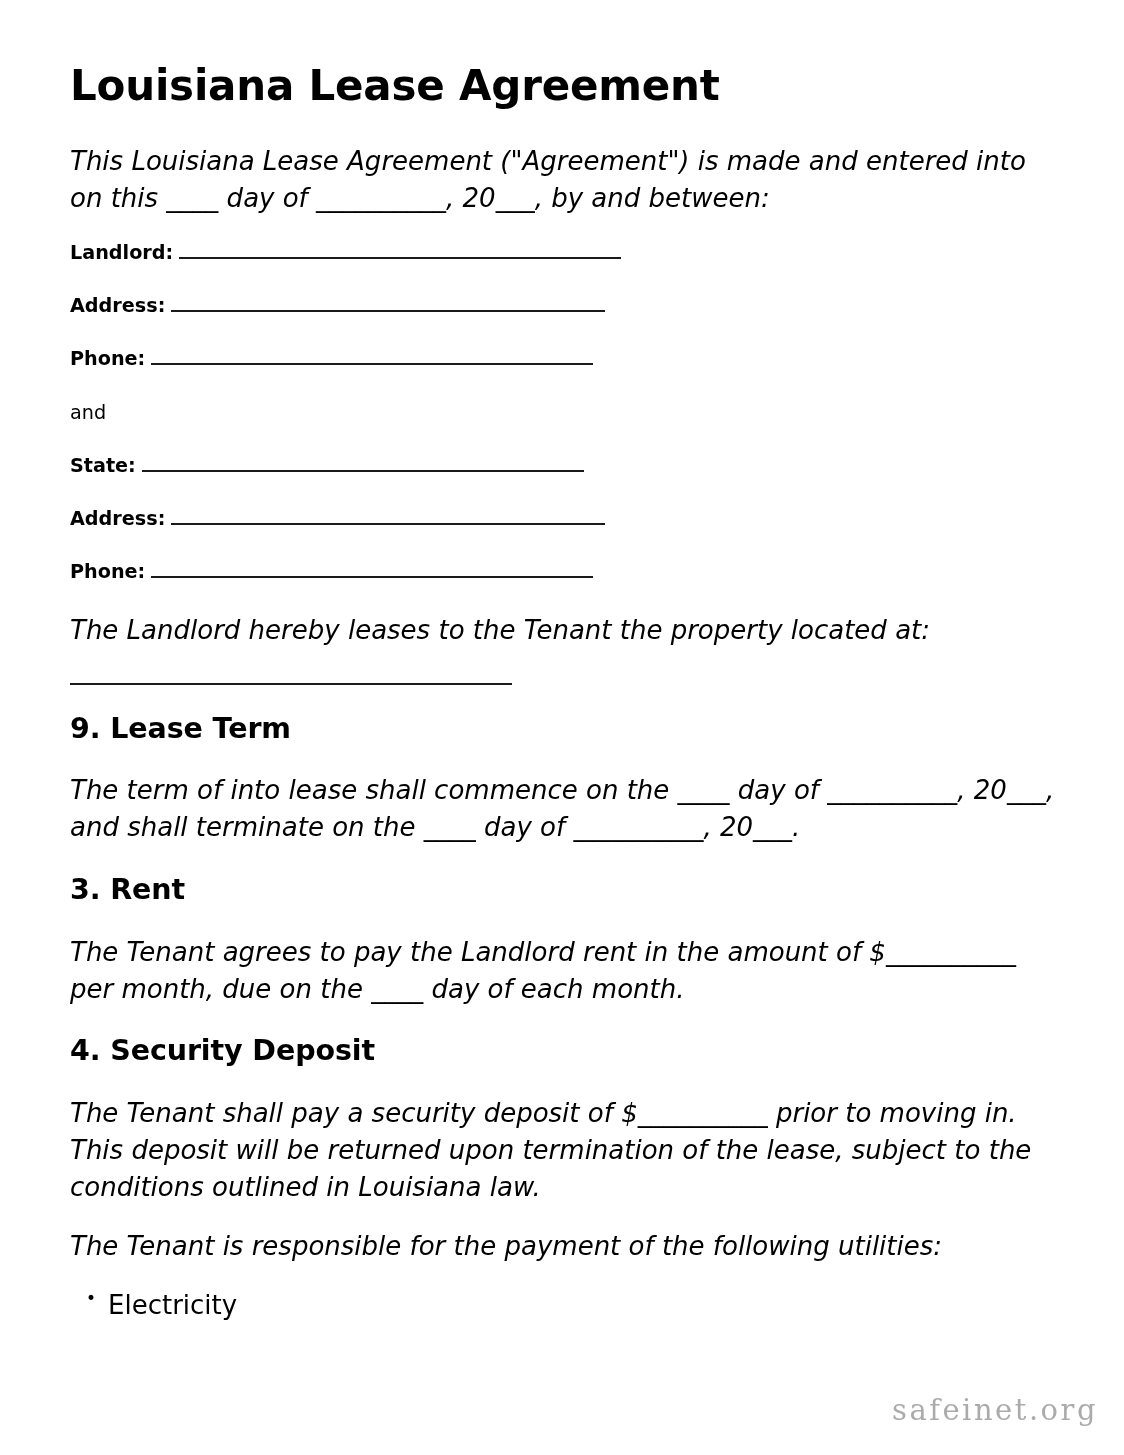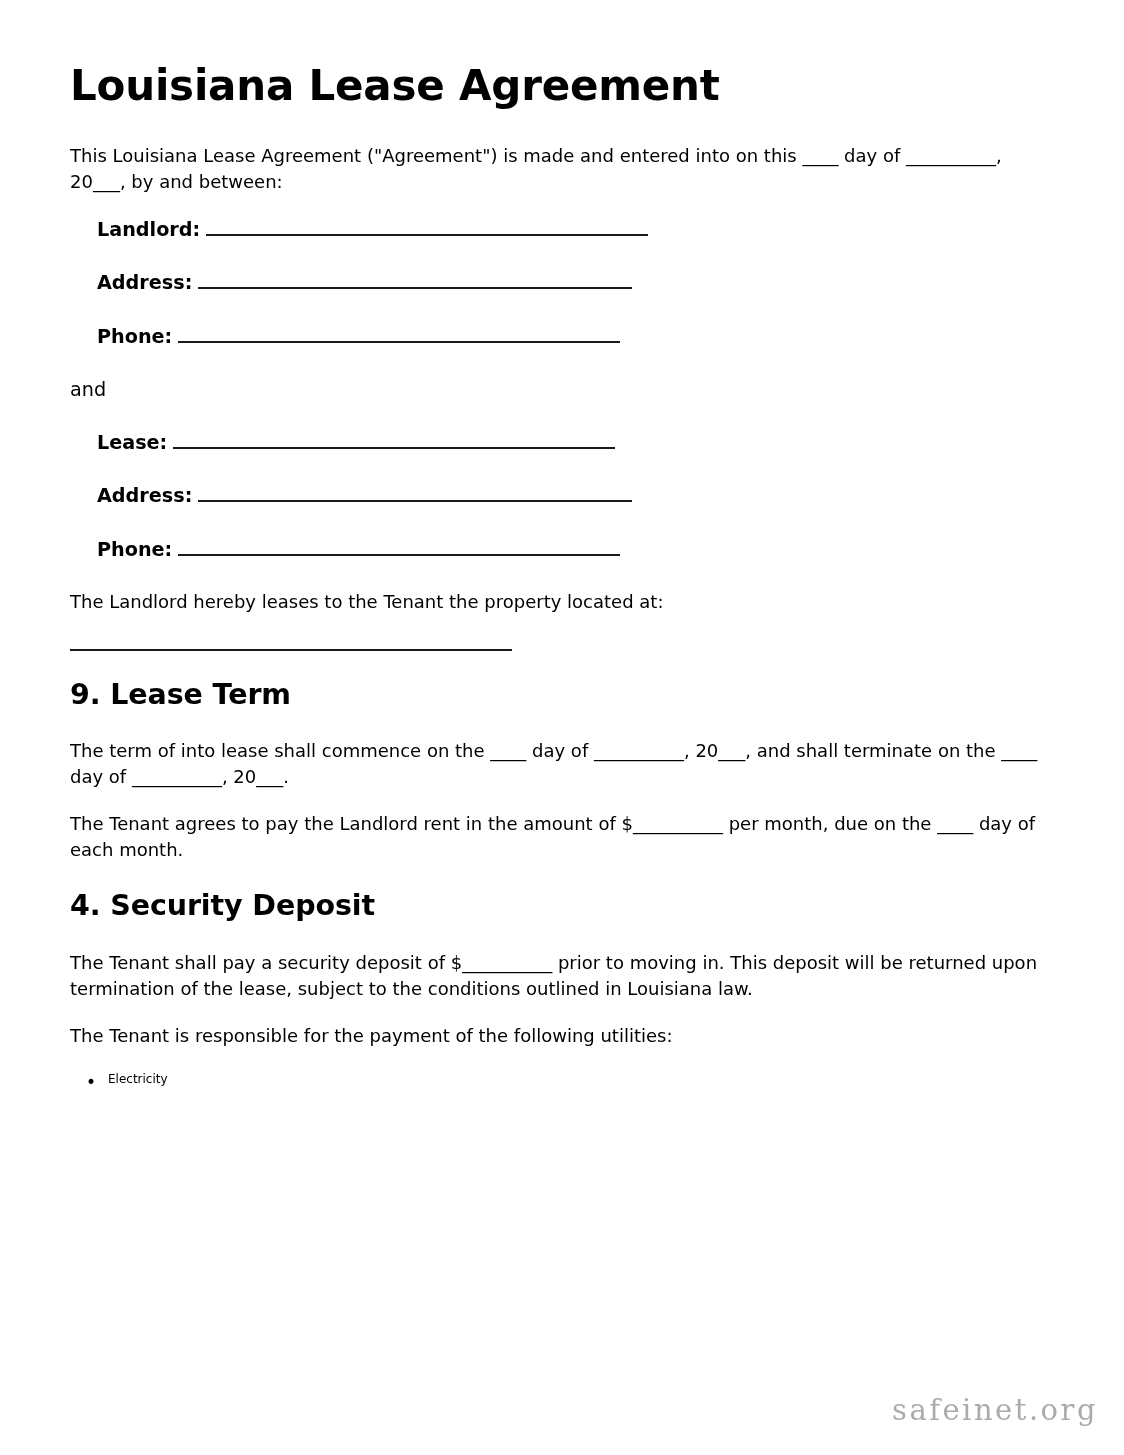--- a/index.html
+++ b/index.html
@@ -25,37 +25,37 @@
     padding: 62px 76px 0 62px;
   }
   .doc-title {
     font-size: 42px;
     font-weight: bold;
     line-height: 1.12;
     letter-spacing: -0.2px;
     margin: 0 0 34px 0;
   }
   p.body-text {
-    font-size: 18px;
+    font-size: 26px;
     line-height: 1.42;
     margin: 0 0 22px 0;
     max-width: 990px;
+    font-style: italic;
   }
   .intro {
     margin-bottom: 28px;
   }
   .field-row {
     font-size: 19.2px;
     line-height: 1.42;
     margin: 0 0 26px 0;
     white-space: nowrap;
   }
   .field-label {
     font-weight: bold;
-    margin-left: 27px;
   }
   .field-rule {
     display: inline-block;
     vertical-align: baseline;
     border-bottom: 2px solid #1a1a1a;
     height: 0.82em;
     margin-left: 6px;
   }
   .rule-w1 { width: 442px; }
   .rule-w2 { width: 434px; }
@@ -80,21 +80,21 @@
     border-bottom: 2px solid #1a1a1a;
     height: 0;
     margin: 34px 0 0 0;
   }
   ul.util-list {
     margin: 18px 0 0 0;
     padding: 0 0 0 38px;
     list-style: none;
   }
   ul.util-list li {
-    font-size: 12px;
+    font-size: 26px;
     line-height: 1.42;
     position: relative;
     margin-bottom: 6px;
   }
   ul.util-list li::before {
     content: "\2022";
     position: absolute;
     left: -22px;
     top: -1px;
     font-size: 17px;
@@ -129,41 +129,42 @@
     <span class="field-label">Address:</span><span class="field-rule rule-w2"></span>
   </div>
 
   <div class="field-row">
     <span class="field-label">Phone:</span><span class="field-rule rule-w1"></span>
   </div>
 
   <div class="and-line">and</div>
 
   <div class="field-row">
-    <span class="field-label">Lease:</span><span class="field-rule rule-w1"></span>
+    <span class="field-label">State:</span><span class="field-rule rule-w1"></span>
   </div>
 
   <div class="field-row">
     <span class="field-label">Address:</span><span class="field-rule rule-w2"></span>
   </div>
 
   <div class="field-row">
     <span class="field-label">Phone:</span><span class="field-rule rule-w1"></span>
   </div>
 
 
 
   <p class="body-text">The Landlord hereby leases to the Tenant the property located at:</p>
 
   <span class="standalone-rule"></span>
 
   <h2 class="section-heading">9. Lease Term</h2>
 
   <p class="body-text">The term of into lease shall commence on the ____ day of __________, 20___, and shall terminate on the ____ day of __________, 20___.</p>
 
+  <h2 class="section-heading">3. Rent</h2>
 
   <p class="body-text">The Tenant agrees to pay the Landlord rent in the amount of $__________ per month, due on the ____ day of each month.</p>
 
   <h2 class="section-heading">4. Security Deposit</h2>
 
   <p class="body-text">The Tenant shall pay a security deposit of $__________ prior to moving in. This deposit will be returned upon termination of the lease, subject to the conditions outlined in Louisiana law.</p>
 
 
   <p class="body-text">The Tenant is responsible for the payment of the following utilities:</p>
 

